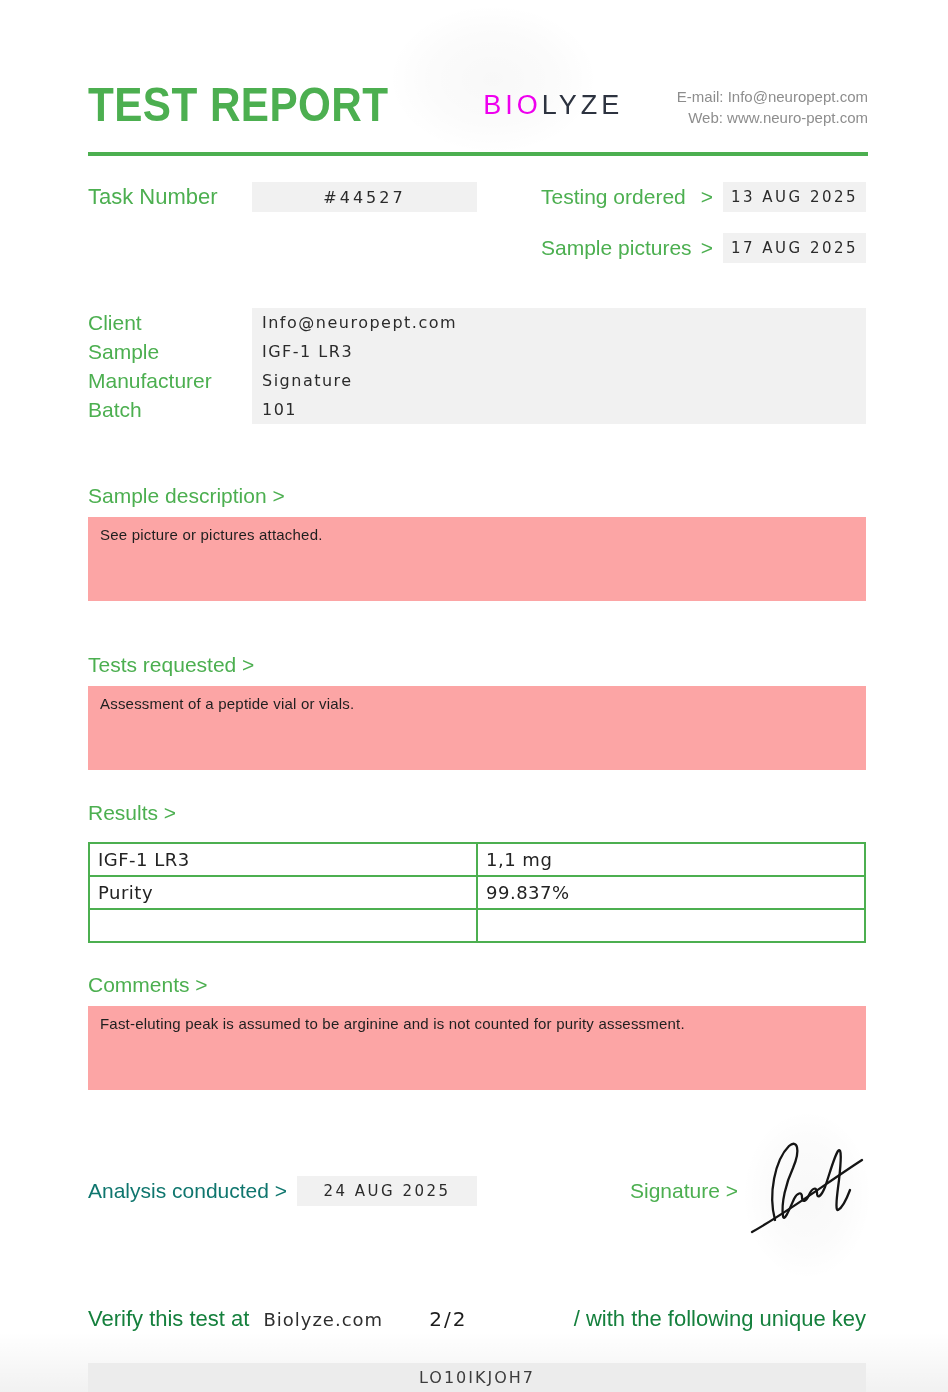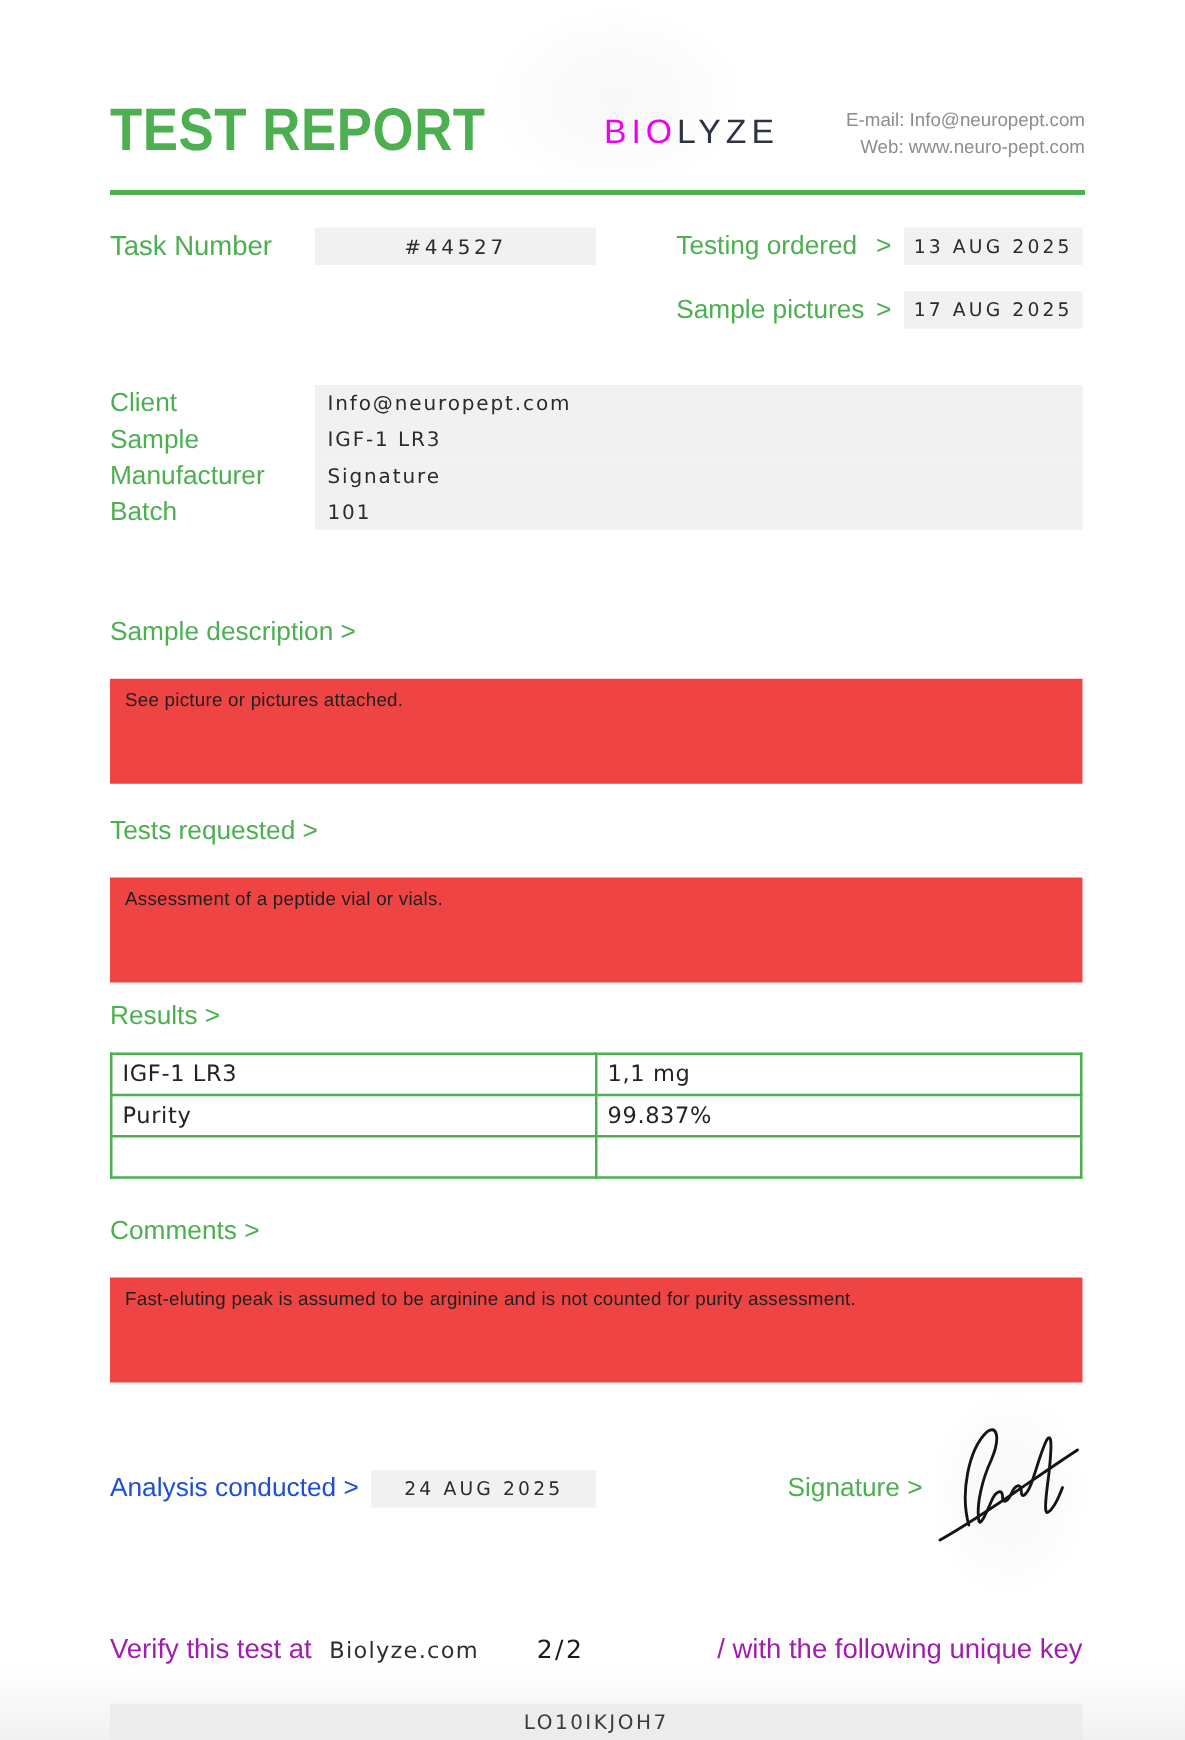--- a/index.html
+++ b/index.html
@@ -42,44 +42,44 @@
   
   .details{left:88px;right:82px;top:308px;display:flex;flex-direction:column;}
   .drow{display:flex;align-items:center;height:29px}
   .dlabel{width:164px;font-size:21px;color:#4CAF50}
   .dvalue{flex:1;height:29px;background:#f1f1f1;display:flex;align-items:center;padding-left:10px;
     font-size:16px;letter-spacing:1.5px;font-family:"DejaVu Sans",sans-serif;color:#2b2b2b}
 
   
   .section{left:88px;right:82px;position:absolute}
   .sec-heading{font-size:21px;color:#4CAF50}
-  .sec-box{margin-top:25px;background:#ef4444;height:84px;box-sizing:border-box;padding:9px 12px;
+  .sec-box{margin-top:9px;background:#fca5a5;height:84px;box-sizing:border-box;padding:9px 12px;
     font-size:15px;color:#1f1f1f;letter-spacing:0.2px}
-  .sec-desc{top:494px}
+  .sec-desc{top:484px}
   .sec-tests{top:653px}
   .sec-results{top:801px}
   .sec-comments{top:973px}
 
   
   .results-table{margin-top:17px;width:100%;border-collapse:collapse;table-layout:fixed}
   .results-table td{border:2px solid #4CAF50;height:31px;padding:0 8px;
     font-size:18px;letter-spacing:0.5px;font-family:"DejaVu Sans",sans-serif;color:#232323}
 
   
   .analysis{left:88px;right:82px;top:1176px;display:flex;align-items:center}
-  .an-label{font-size:21px;color:#1d4ed8;white-space:nowrap}
+  .an-label{font-size:21px;color:#0f766e;white-space:nowrap}
   .an-box{width:180px;height:30px;background:#f1f1f1;margin-left:10px;display:flex;align-items:center;justify-content:center;
     font-size:15px;letter-spacing:2.5px;font-family:"DejaVu Sans",sans-serif;color:#2b2b2b;white-space:nowrap}
   .sig-label{margin-left:auto;margin-right:128px;font-size:21px;color:#4CAF50;white-space:nowrap}
   .signature{position:absolute;left:748px;top:1126px;width:118px;height:118px}
 
   
   .verify{left:88px;right:82px;top:1306px;display:flex;justify-content:space-between;align-items:baseline}
   .v-left{display:flex;align-items:baseline;gap:14px}
-  .v-prefix,.v-suffix{font-size:22px;color:#a21caf;white-space:nowrap}
+  .v-prefix,.v-suffix{font-size:22px;color:#15803d;white-space:nowrap}
   .v-site{font-size:18px;letter-spacing:1px;color:#2e2e2e;font-family:"DejaVu Sans",sans-serif;white-space:nowrap}
   .v-page{font-size:20px;letter-spacing:2px;color:#1c1c1c;font-family:"DejaVu Sans",sans-serif;margin-left:-60px}
   .keybar{left:88px;right:82px;top:1363px;height:29px;background:#ececec;display:flex;align-items:center;justify-content:center;
     font-size:16px;letter-spacing:2px;color:#3c3c3c;font-family:"DejaVu Sans",sans-serif}
 </style>
 </head>
 <body>
 
 <div class="blob blob-logo"></div>
 <div class="blob blob-sig"></div>

